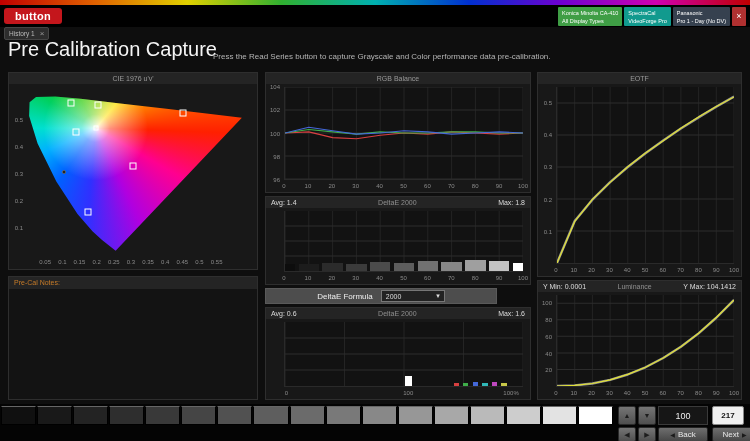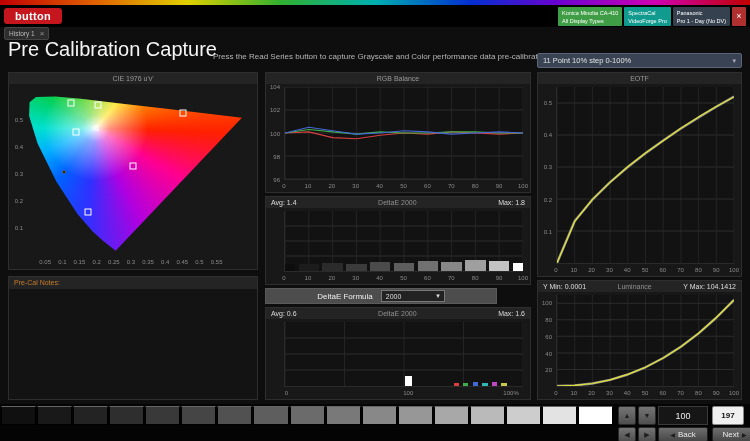--- a/index.html
+++ b/index.html
@@ -85,24 +85,20 @@
     </div>
     <div class="dev disp">
       <div>Panasonic</div>
       <div>Pro 1 - Day (No DV)</div>
     </div>
     <div class="devclose">×</div>
   </div>
 
   <div class="pagetitle">Pre Calibration Capture</div>
   <div class="subtitle">Press the Read Series button to capture Grayscale and Color performance data pre-calibration.</div>
-  <div class="preset">
-    <span>11 Point 10% step 0-100%</span>
-    <span class="chev">▾</span>
-  </div>
 
   <div class="panel panel-cie">
     <div class="ptitle">CIE 1976 u'v'</div>
     <div class="cie-ylabels">
         <span style="top: 19.3548%;">0.5</span>
         <span style="top: 35.4839%;">0.4</span>
         <span style="top: 51.6129%;">0.3</span>
         <span style="top: 67.7419%;">0.2</span>
         <span style="top: 83.871%;">0.1</span>
       </div>
@@ -402,21 +398,21 @@
         <button class="swatch" style="background: rgb(227, 227, 227);"></button>
         <button class="swatch" style="background: rgb(255, 255, 255);"></button>
       </div>
     <div class="cbtn" style="left:618px;top:2px;width:18px;height:19px">
         <span>▲</span>
       </div>
     <div class="cbtn" style="left:638px;top:2px;width:18px;height:19px">
         <span>▼</span>
       </div>
     <div class="level">100</div>
-    <div class="keypad">197</div>
+    <div class="keypad">217</div>
     <div class="cbtn" style="left:618px;top:23px;width:18px;height:15px">
         <span>◀</span>
       </div>
     <div class="cbtn" style="left:638px;top:23px;width:18px;height:15px">
         <span>▶</span>
       </div>
     <div class="navbtn" style="left:658px;width:50px">
       <span class="tri">◀</span>
       <span>Back</span>
     </div>

